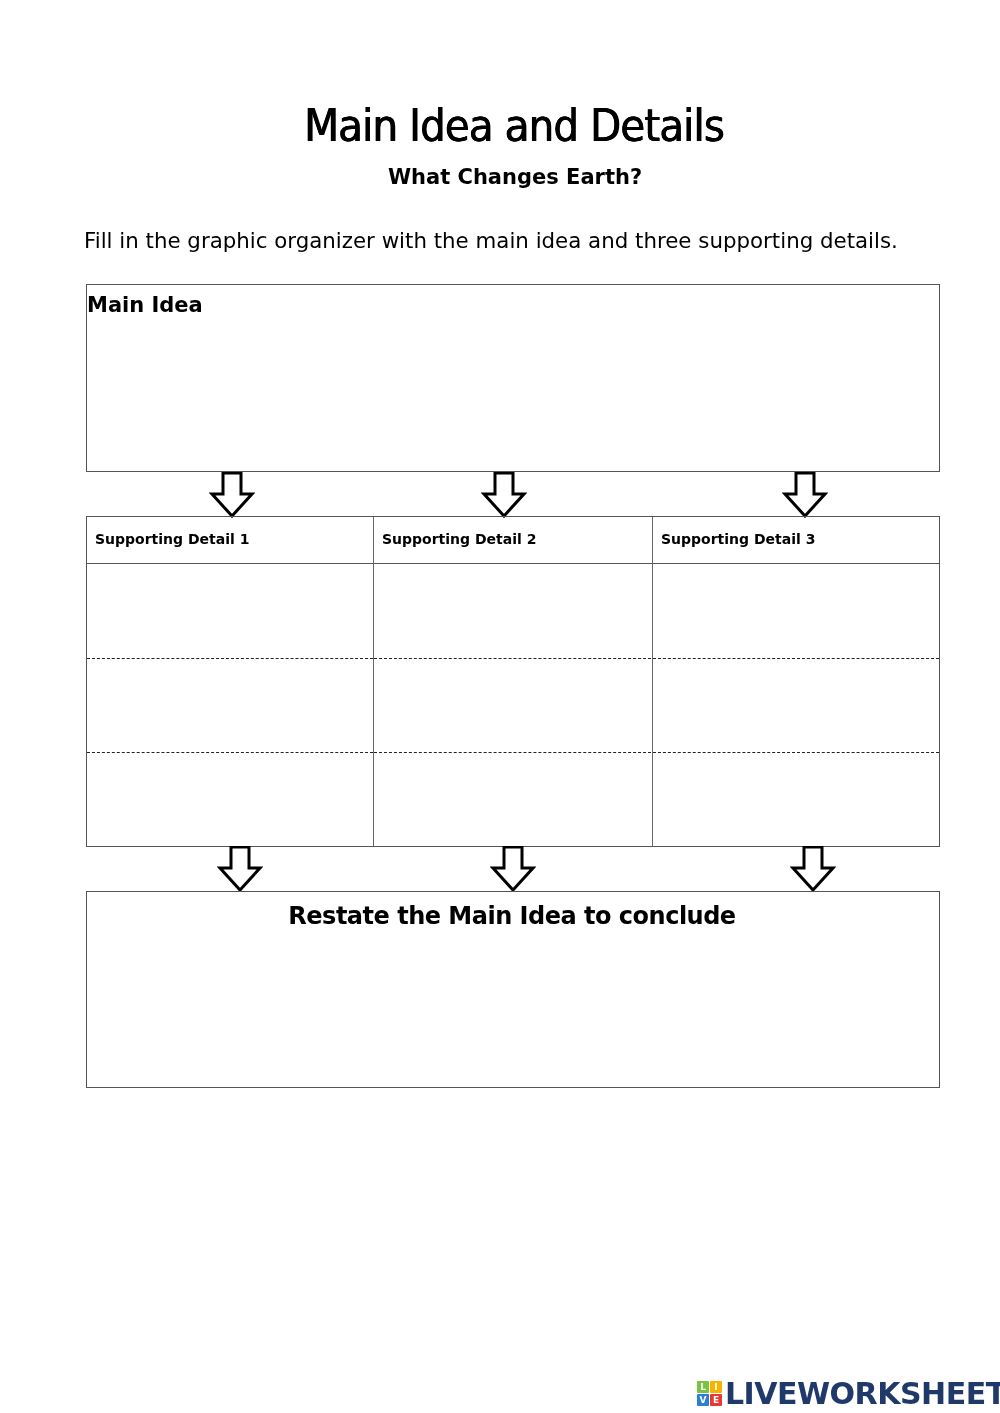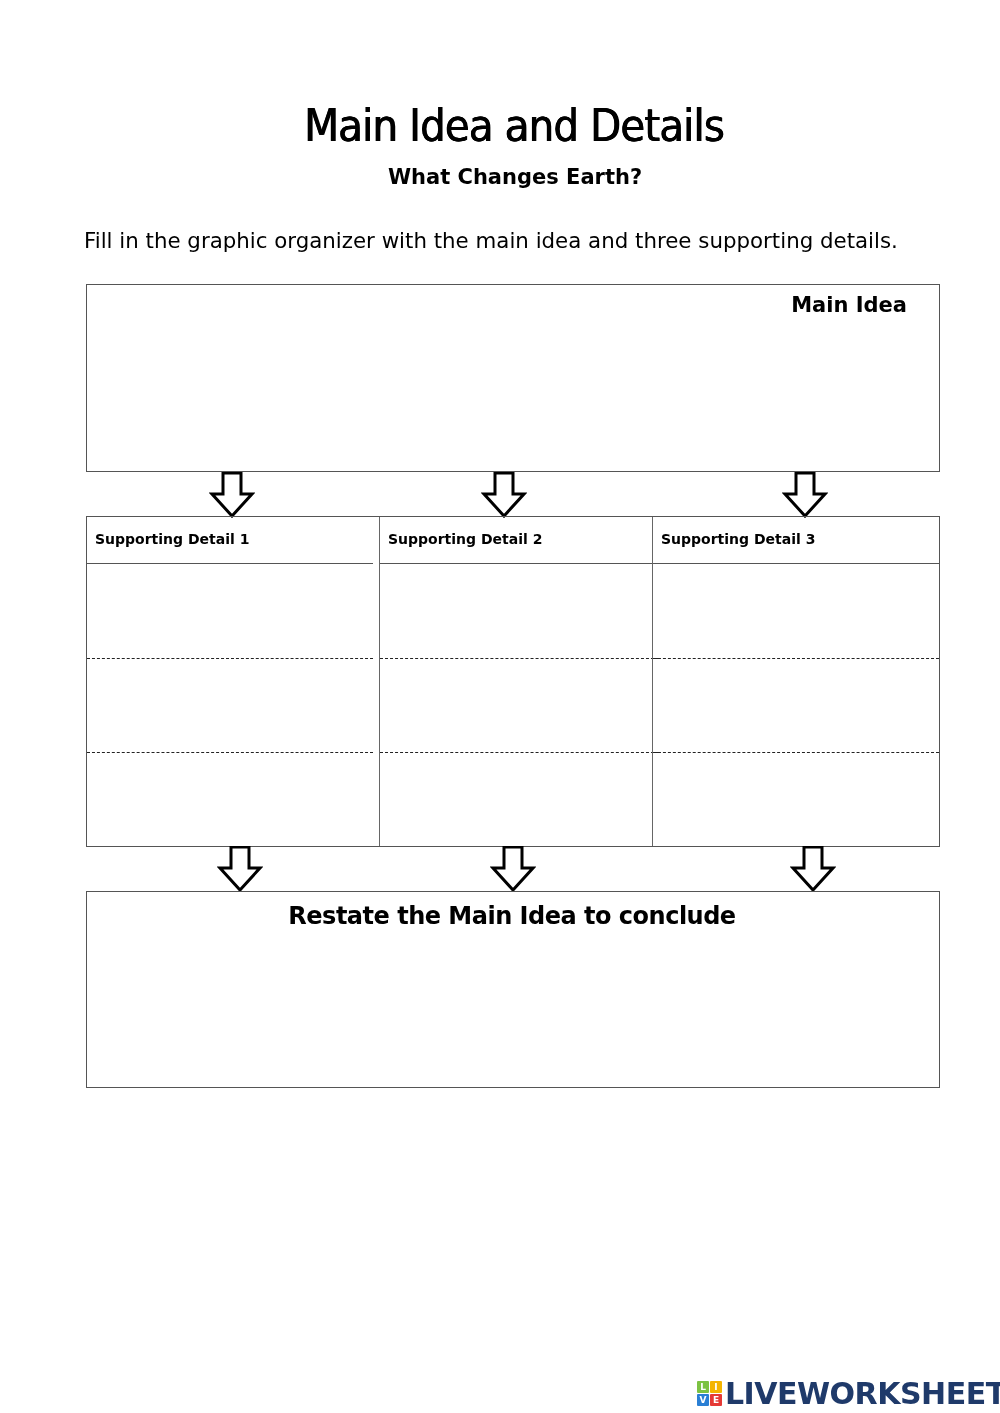--- a/index.html
+++ b/index.html
@@ -3,21 +3,21 @@
   <meta charset="utf-8">
   <style>
     html, body { margin: 0; padding: 0; background: #ffffff; }
     body { width: 1000px; height: 1413px; position: relative; overflow: hidden; font-family: "DejaVu Sans", sans-serif; color: #000; }
     .abs { position: absolute; }
     .title { left: 0; width: 1028px; top: 100px; text-align: center; font-family: "DejaVu Sans", sans-serif; font-size: 44px; font-weight: normal; letter-spacing: -1px; transform: scaleX(0.92); transform-origin: 514px 0; text-shadow: 0.6px 0 0 #000, -0.3px 0 0 #000; }
     .subtitle { left: 0; width: 1030px; top: 165px; text-align: center; font-size: 21px; font-weight: bold; }
     .instructions { left: 84px; top: 228px; font-size: 22px; white-space: nowrap; transform: scaleX(0.97); transform-origin: 0 0; }
     .box { border: 1.5px solid #555; box-sizing: border-box; background: #fff; }
     .main-box { left: 86px; top: 284px; width: 854px; height: 188px; }
-    .main-label { position: absolute; left: 0; width: 820px; top: 8px; text-align: right; font-size: 21px; font-weight: bold; }
+    .main-label { position: absolute; left: 0; width: 820px; top: 8px; text-align: left; font-size: 21px; font-weight: bold; }
     .table { left: 86px; top: 516px; width: 854px; height: 331px; border: 1.5px solid #555; box-sizing: border-box; }
     .col { position: absolute; top: 0; bottom: 0; }
     .col + .col { border-left: 1.5px solid #666; }
     .hdr { position: absolute; left: 0; right: 0; top: 0; height: 47px; border-bottom: 1.5px solid #555; font-size: 14px; font-weight: bold; padding-left: 8px; line-height: 44px; box-sizing: border-box; white-space: nowrap; }
     .cell { position: absolute; left: 0; right: 0; }
     .dashed { border-bottom: 1.5px dashed #222; }
     .concl-box { left: 86px; top: 891px; width: 854px; height: 197px; }
     .concl-label { position: absolute; left: 0; width: 850px; top: 10px; text-align: center; font-size: 24px; font-weight: bold; letter-spacing: -0.5px; }
     .arrow { width: 46px; height: 46px; }
     .logo { left: 697px; top: 1376px; display: flex; align-items: center; }
@@ -46,21 +46,21 @@
     <path d="M14 1 H32 V22 H43 L23 44 L3 22 H14 Z" fill="#fff" stroke="#000" stroke-width="3"></path>
   </svg>
 
 <div class="abs table">
   <div class="col" style="left:0; width:286px;">
     <div class="hdr">Supporting Detail 1</div>
     <div class="cell dashed" style="top:47px; height:94px;"></div>
     <div class="cell dashed" style="top:142px; height:93px;"></div>
     <div class="cell" style="top:236px; height:93px;"></div>
   </div>
-  <div class="col" style="left:292px; width:279px;">
+  <div class="col" style="left:286px; width:279px;padding-left:8px;">
     <div class="hdr">Supporting Detail 2</div>
     <div class="cell dashed" style="top:47px; height:94px;"></div>
     <div class="cell dashed" style="top:142px; height:93px;"></div>
     <div class="cell" style="top:236px; height:93px;"></div>
   </div>
   <div class="col" style="left:565px; width:286px;">
     <div class="hdr">Supporting Detail 3</div>
     <div class="cell dashed" style="top:47px; height:94px;"></div>
     <div class="cell dashed" style="top:142px; height:93px;"></div>
     <div class="cell" style="top:236px; height:93px;"></div>

